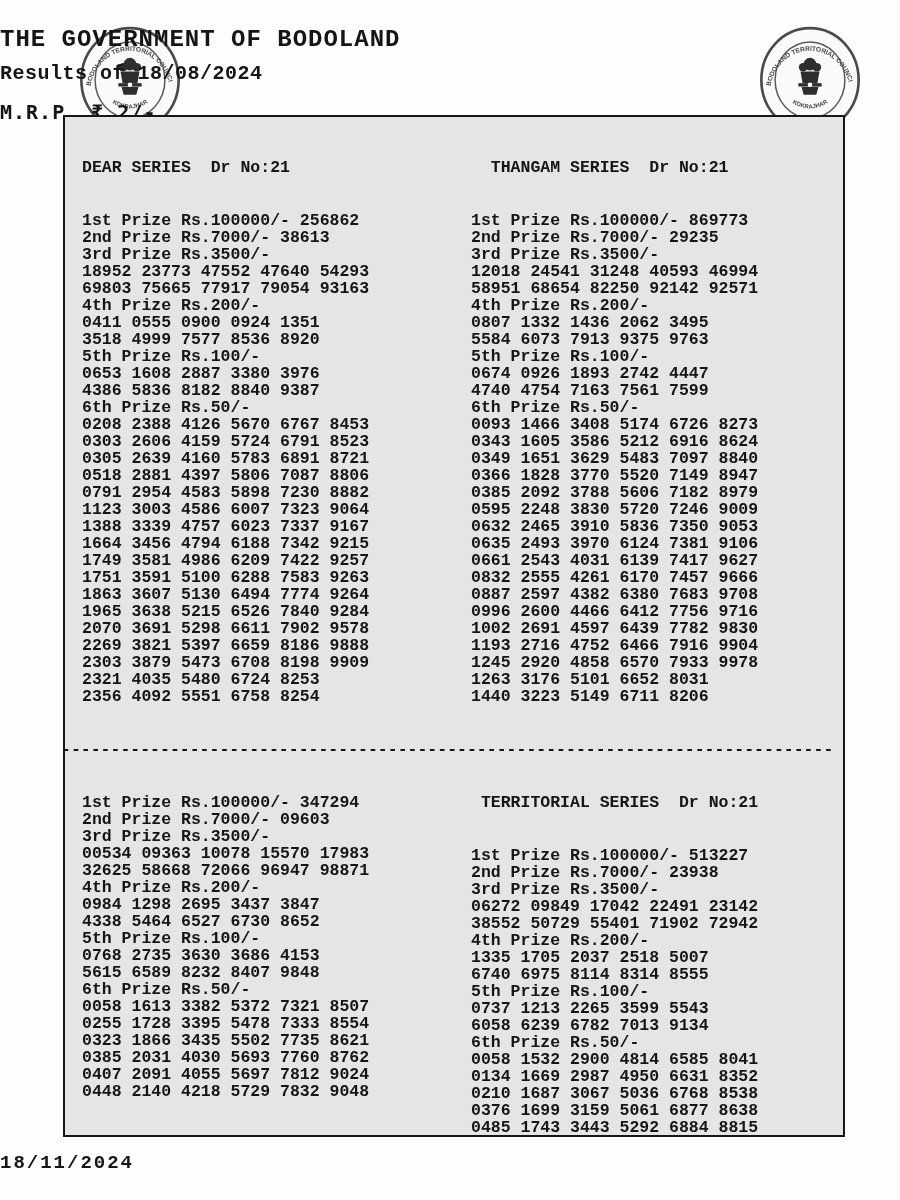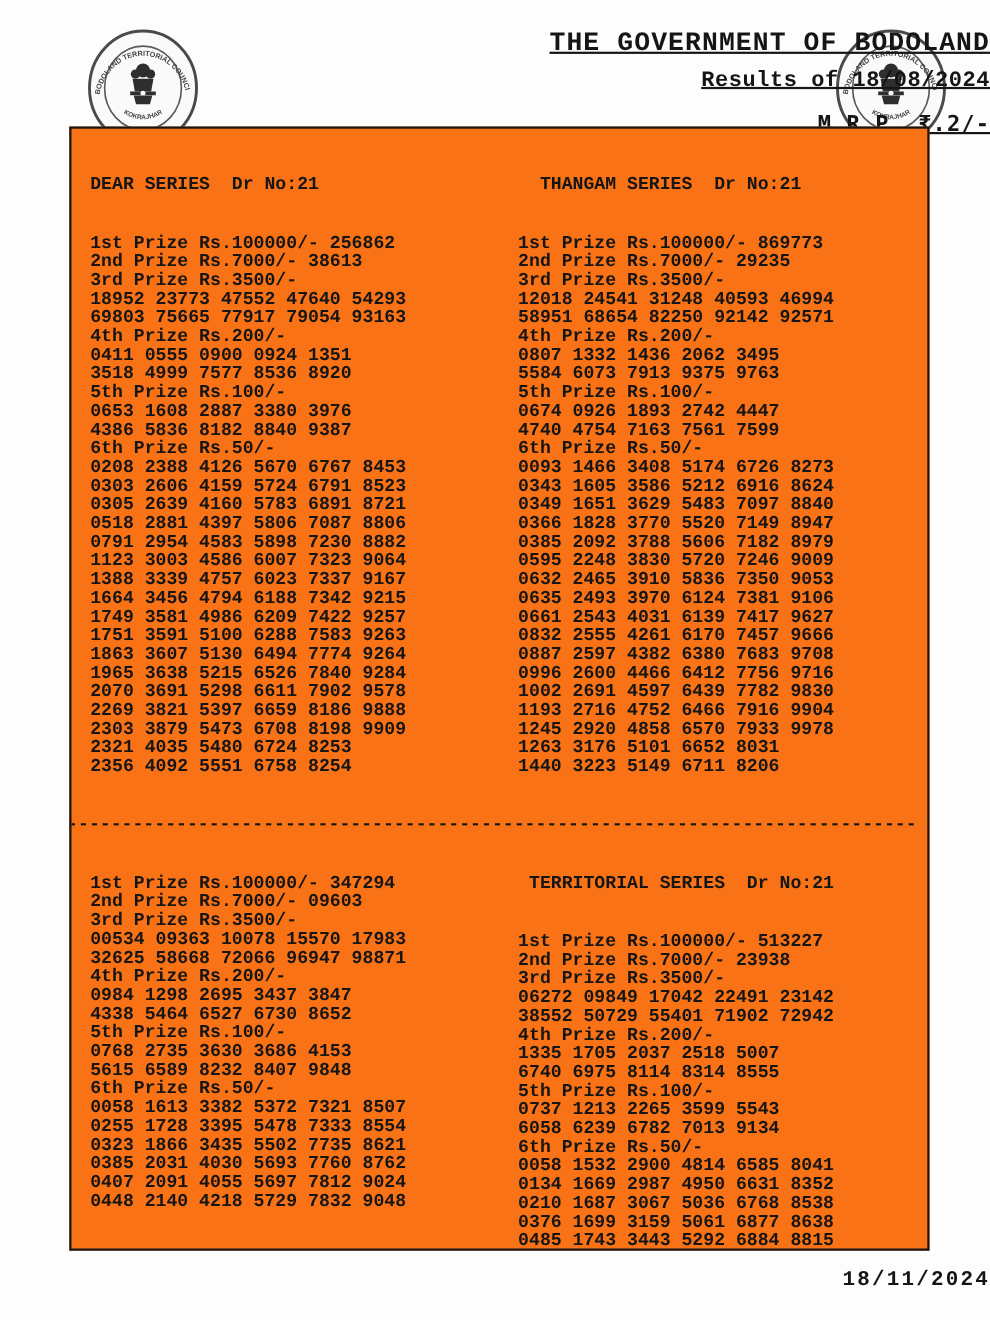--- a/index.html
+++ b/index.html
@@ -7,22 +7,21 @@
     position:relative;
     width:900px;height:1200px;
     background:#fdfdfd;
     font-family:"Liberation Mono",monospace;
     color:#151515;
     overflow:hidden;
   }
   
   .header{
     position:absolute;top:26px;left:0;right:0;
-    text-align:right;
-    text-decoration:underline;
+    text-align:left;
   }
   .title{
     font-size:24px;font-weight:bold;letter-spacing:1px;
     font-family:"Liberation Mono",monospace;
   }
   .subtitle{
     margin-top:9px;
     font-size:20px;font-weight:bold;letter-spacing:0.5px;
   }
   .mrp{
@@ -34,41 +33,41 @@
   .emblem{position:absolute;top:25px;width:108px;height:110px;}
   .emblem.left{left:76px;}
   .emblem.right{left:756px;}
   
   .results-box{
     position:absolute;left:63px;top:115px;
     width:782px;height:1022px;
     border:2px solid #161616;
     box-sizing:border-box;
     overflow:hidden;
-    background:#f97316;
+    background:#e5e5e5;
   }
   .half{display:flex;padding-top:6px;}
   .col{
     width:50%;box-sizing:border-box;
     padding-left:17px;
     white-space:pre;
   }
   .series-header,.bline{
     font-size:16.5px;line-height:17px;font-weight:bold;
     white-space:pre;
   }
   .dash-row{
     font-size:16.5px;line-height:17px;font-weight:bold;
     white-space:pre;overflow:hidden;
     margin-left:-4px;
   }
   
   .footer{
     position:absolute;top:1152px;left:0;right:0;
-    text-align:right;
+    text-align:left;
     font-size:19px;font-weight:bold;letter-spacing:2px;
   }
 </style>
 </head>
 <body>
 
 <div class="page">
 
   <div class="emblem left">
     <svg viewBox="0 0 100 104" width="108" height="110">

